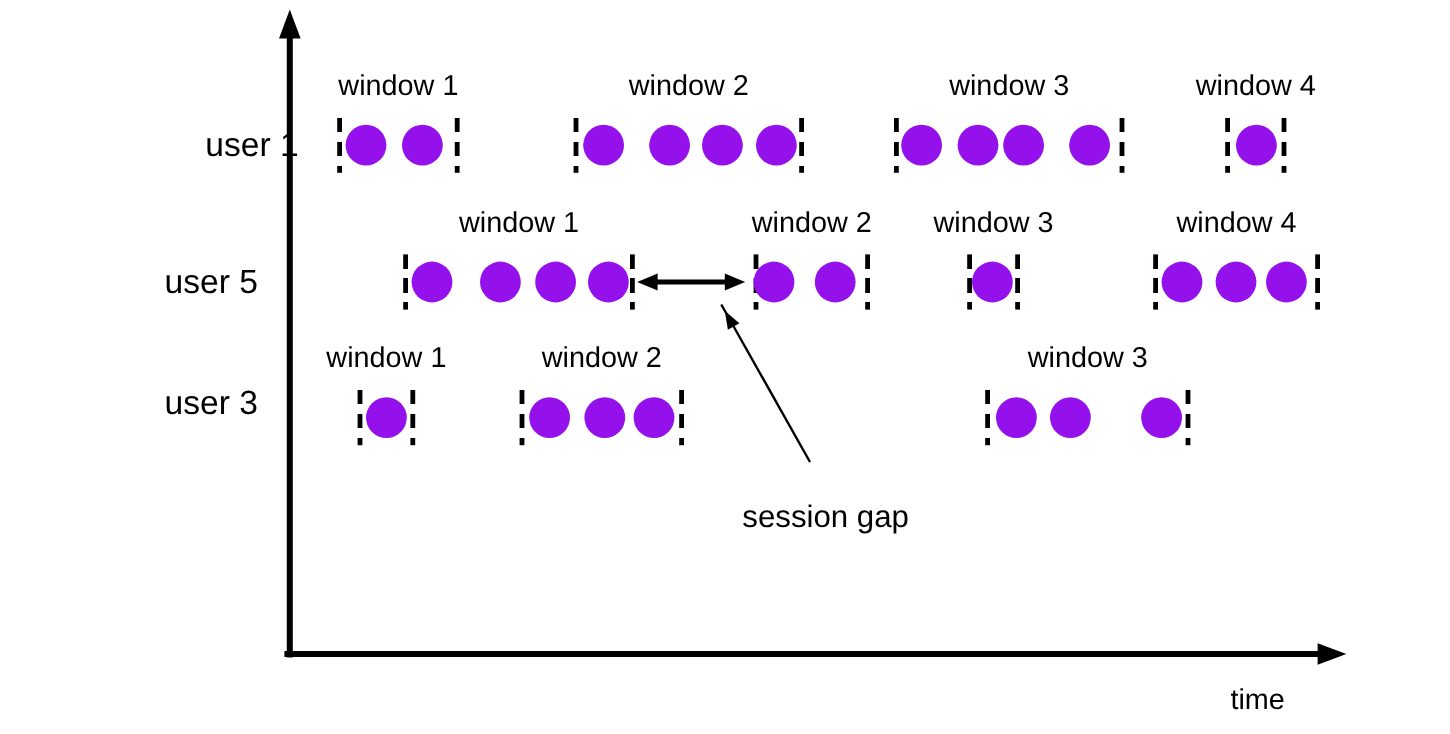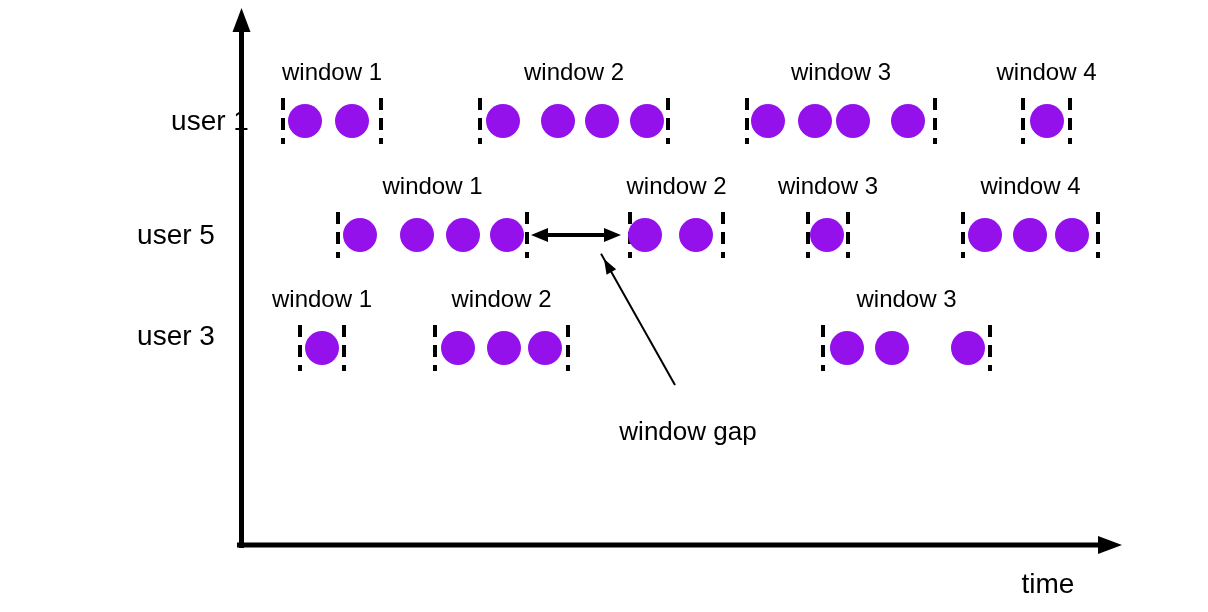--- a/index.html
+++ b/index.html
@@ -41,21 +41,21 @@
     background: repeating-linear-gradient(to bottom, #000 0px, #000 12px, transparent 12px, transparent 20px);
   }
   .session-dot {
     position: absolute;
     border-radius: 50%;
     transform: translate(-50%, -50%);
   }
   .time-label {
     position: absolute;
     transform: translate(-50%, -50%);
-    font-size: 28px;
+    font-size: 24px;
     white-space: nowrap;
   }
   .gap-label {
     position: absolute;
     transform: translate(-50%, -50%);
     font-size: 26px;
     white-space: nowrap;
   }
 </style>
 </head>
@@ -135,14 +135,14 @@
       <div class="session-dot" style="left: 545px; top: 348px; height: 34px; width: 34px; background: rgb(148, 17, 236);"></div>
       <div class="window-label" style="left: 906.5px; top: 299px;">window 3</div>
       <div class="boundary-dash" style="left: 823px; top: 348px; height: 46px;"></div>
       <div class="boundary-dash" style="left: 990px; top: 348px; height: 46px;"></div>
       <div class="session-dot" style="left: 847px; top: 348px; height: 34px; width: 34px; background: rgb(148, 17, 236);"></div>
       <div class="session-dot" style="left: 892px; top: 348px; height: 34px; width: 34px; background: rgb(148, 17, 236);"></div>
       <div class="session-dot" style="left: 968px; top: 348px; height: 34px; width: 34px; background: rgb(148, 17, 236);"></div>
     </div>
 
   <div class="time-label" id="time-label" style="left: 1048px; top: 584px;">time</div>
-  <div class="gap-label" id="gap-label" style="left: 688px; top: 431px;">window gap</div>
+  <div class="gap-label" id="gap-label" style="left: 688px; top: 431px;">session gap</div>
 </div>
 
 </body></html>

